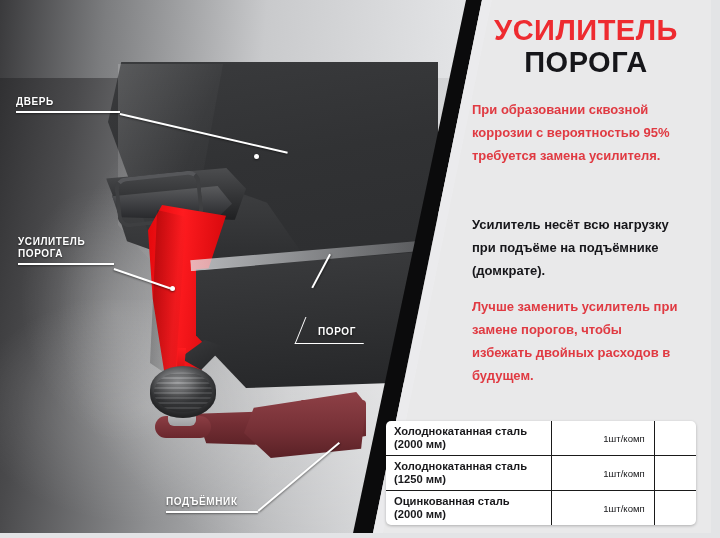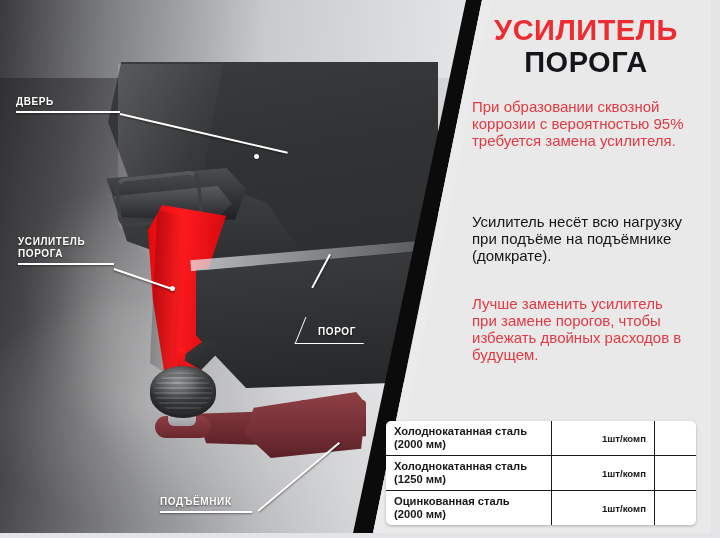--- a/index.html
+++ b/index.html
@@ -153,21 +153,21 @@
     white-space:pre-line;
   }
   .callout .ul{height:1.5px;background:#ffffff;margin-top:3px;box-shadow:0 1px 2px rgba(0,0,0,.45);}
   .lead{position:absolute;height:1.5px;background:#ffffff;transform-origin:0 50%;box-shadow:0 1px 2px rgba(0,0,0,.45);}
   .lead-dot{position:absolute;width:5px;height:5px;border-radius:50%;background:#ffffff;box-shadow:0 1px 2px rgba(0,0,0,.5);}
 
   .c-dver{left:16px;top:96px;}
   .c-dver .ul{width:104px;}
   .c-usil{left:18px;top:236px;}
   .c-usil .ul{width:96px;}
-  .c-podyem{left:160px;top:496px;}
+  .c-podyem{left:166px;top:496px;}
   .c-podyem .ul{width:92px;}
 
   .c-porog{
     position:absolute;left:300px;top:317px;
     padding:4px 12px 5px 10px;
   }
   .c-porog .bracket{
     position:absolute;left:0;top:0;width:68px;height:26px;
     border-left:1.5px solid #fff;border-bottom:1.5px solid #fff;
     transform:skewX(-22deg);
@@ -184,21 +184,21 @@
     position:absolute;left:18px;top:16px;width:218px;text-align:center;
   }
   .title .l1{
     color:#ee2b30;font-weight:bold;font-size:29px;line-height:32px;letter-spacing:.5px;
   }
   .title .l2{
     color:#16161a;font-weight:bold;font-size:29px;line-height:33px;letter-spacing:.5px;
   }
   .para{
     position:absolute;left:22px;width:212px;
-    font-size:15px;line-height:17px;font-weight:normal;
+    font-size:13px;line-height:23px;font-weight:bold;
   }
   .p1{top:98px;color:#e03a42;}
   .p2{top:213px;color:#16161a;}
   .p3{top:295px;color:#e03a42;}
 
   
   .table{
     position:absolute;left:386px;top:421px;width:310px;height:104px;
     background:#ffffff;border-radius:5px;
     box-shadow:0 1px 3px rgba(0,0,0,.25);
@@ -212,21 +212,21 @@
   }
   .trow:last-child{border-bottom:none;}
   .c-name{
     flex:0 0 152px;padding:4px 5px 4px 8px;
     font-size:11.2px;line-height:13px;font-weight:bold;color:#18181b;
     display:flex;flex-direction:column;justify-content:center;
     border-right:1.2px solid #1a1a1a;
   }
   .c-qty{
     flex:0 0 60px;display:flex;align-items:center;justify-content:center;
-    font-size:9.6px;font-weight:bold;color:#18181b;
+    font-size:9.6px;font-weight:normal;color:#18181b;
     border-right:1.2px solid #1a1a1a;
   }
   .c-price{
     flex:1;display:flex;align-items:center;justify-content:center;
     font-size:14px;font-weight:bold;color:#111114;letter-spacing:-.2px;
   }
 
   
   .wm{
     position:absolute;left:560px;top:494px;

